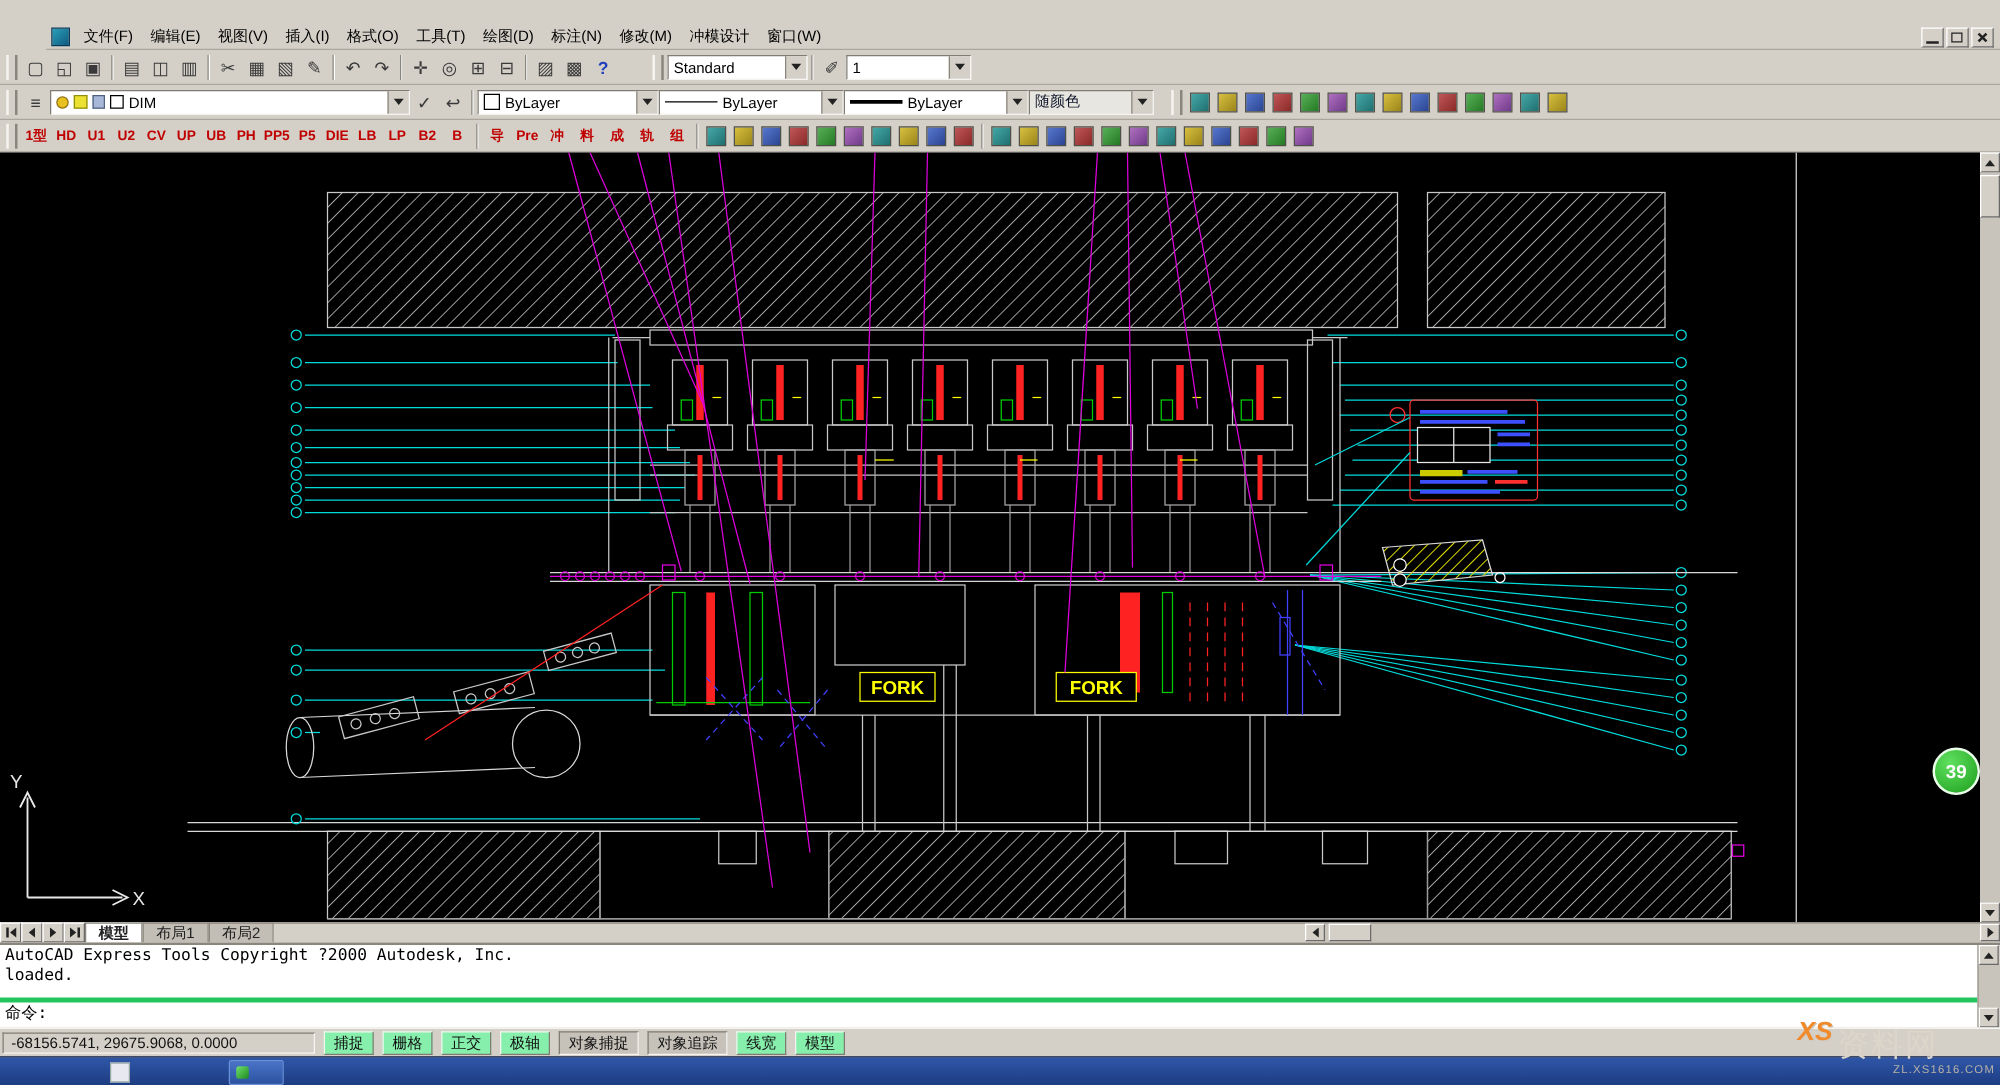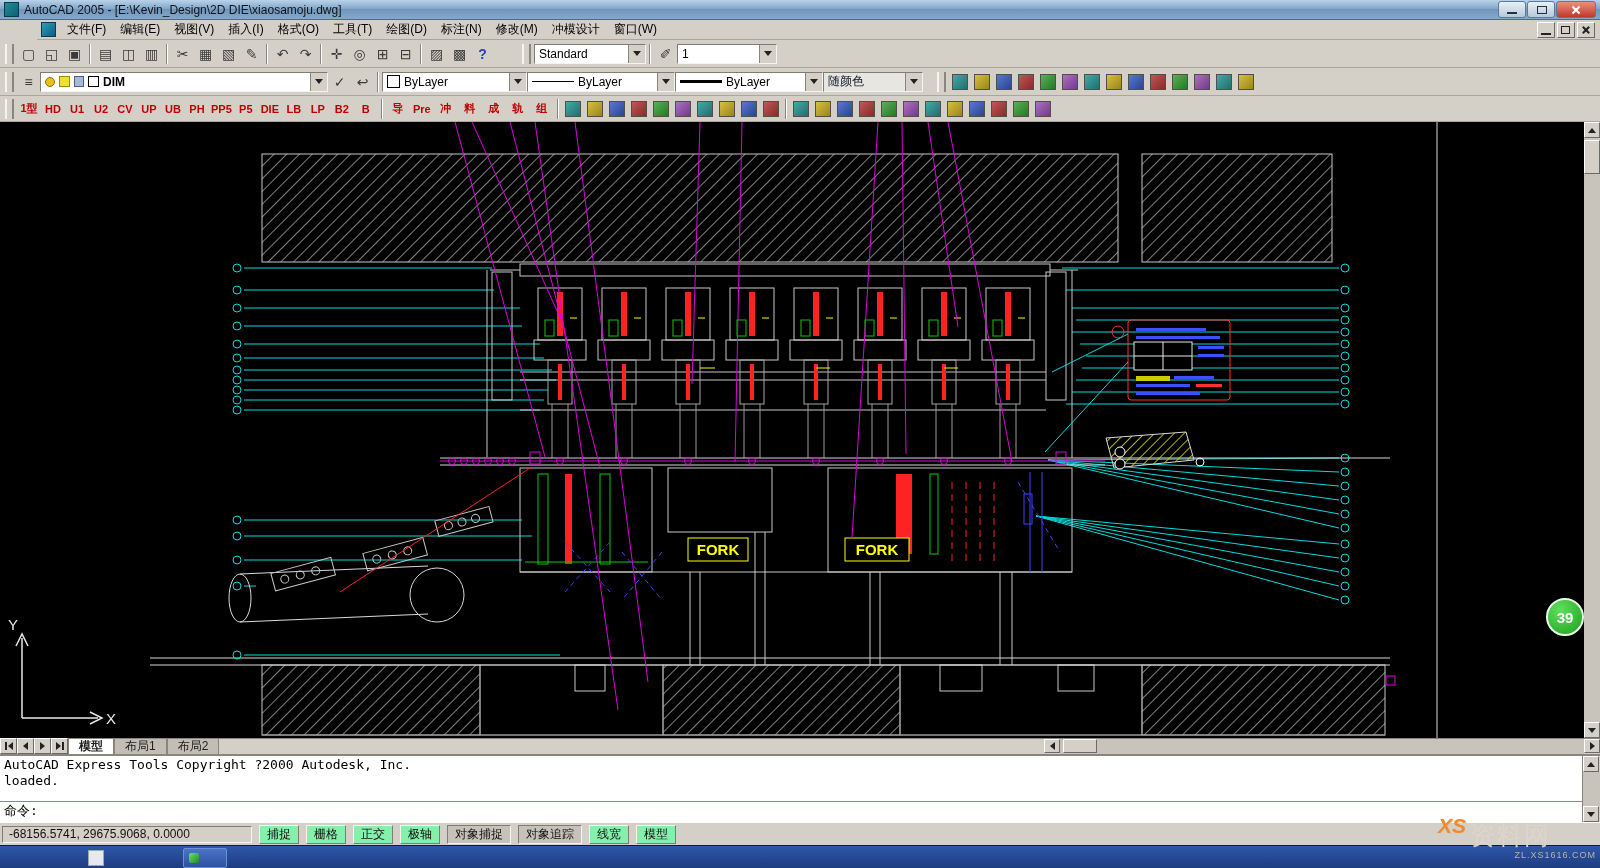--- a/index.html
+++ b/index.html
@@ -83,21 +83,21 @@
   .tab{padding:0 10px;display:flex;align-items:center;border:1px solid #8a867e;border-bottom:none;background:#c2beb6;color:#222;flex:none;font-size:12px;}
   .tab.active{background:#fff;font-weight:bold;}
   .tab-space{flex:1;background:#d4d0c8;border-top:1px solid #8a867e;}
   .hscroll{width:556px;display:flex;flex:none;border-top:1px solid #8a867e;}
   .htrack{flex:1;background:#c8c4bc;position:relative;}
   .hthumb{position:absolute;left:3px;top:0;width:34px;height:14px;background:#d4d0c8;border:1px solid;border-color:#fff #6a6a6a #6a6a6a #fff;box-sizing:border-box;}
 
   
   .cmd{top:754px;height:68px;background:#fff;border-top:2px solid #8a867e;box-sizing:border-box;display:flex;}
   .cmd-main{flex:1;display:flex;flex-direction:column;font-family:"DejaVu Sans Mono","Liberation Mono",monospace;font-size:13px;color:#000;}
-  .cmd-hist{flex:1;padding:1px 4px;border-bottom:1px solid #22c55e;line-height:16px;}
+  .cmd-hist{flex:1;padding:1px 4px;border-bottom:4px solid #22c55e;line-height:16px;}
   .cmd-prompt{height:18px;padding:1px 4px;line-height:16px;}
   .cmd-scroll{width:17px;background:#d4d0c8;display:flex;flex-direction:column;flex:none;border-left:1px solid #8a867e;}
   .cmd-scroll .vtrack{background:#c8c4bc;}
 
   
   .status{top:822px;height:23px;background:#d4d0c8;display:flex;align-items:center;padding:0 2px;gap:7px;box-sizing:border-box;border-top:1px solid #fff;}
   .coords{width:250px;height:17px;border:1px solid;border-color:#807c74 #f6f4f0 #f6f4f0 #807c74;display:flex;align-items:center;padding:0 6px;background:#d4d0c8;color:#111;box-sizing:border-box;flex:none;}
   .toggle{height:17px;padding:0 7px;display:flex;align-items:center;border:1px solid;border-color:#f6f4f0 #807c74 #807c74 #f6f4f0;background:#86efac;color:#111;flex:none;cursor:default;}
   .toggle.active{border-color:#807c74 #f6f4f0 #f6f4f0 #807c74;background:#c6c2ba;}
 
@@ -113,36 +113,20 @@
   .wm-row{display:flex;align-items:center;gap:4px;}
   .wm-logo{font-style:italic;font-weight:bold;font-size:21px;color:#f08a2a;text-shadow:1px 1px 0 #d0cac0;}
   .wm-brand{font-size:25px;font-weight:normal;color:#dcd6ca;letter-spacing:2px;white-space:nowrap;margin-top:19px;}
   .wm-sub{font-size:9px;color:#b8b2a8;text-align:right;letter-spacing:1px;margin-top:-2px;}
 </style>
 </head>
 <body>
 
 <div id="app">
 
-  <div class="band titlebar">
-    <span class="app-icon"></span>
-    <span class="title-text">AutoCAD 2005 - [E:\Kevin_Design\2D DIE\xiaosamoju.dwg]</span>
-    <span class="win-btns">
-      <span class="wbtn">
-          <span class="bar"></span>
-        </span>
-      <span class="wbtn">
-          <span class="box"></span>
-        </span>
-      <span class="wbtn close">
-          <span class="x1"></span>
-          <span class="x2"></span>
-        </span>
-    </span>
-  </div>
 
   <div class="band menubar">
     <span class="doc-icon"></span>
     <span class="menu-item">文件(F)</span>
     <span class="menu-item">编辑(E)</span>
     <span class="menu-item">视图(V)</span>
     <span class="menu-item">插入(I)</span>
     <span class="menu-item">格式(O)</span>
     <span class="menu-item">工具(T)</span>
     <span class="menu-item">绘图(D)</span>
@@ -203,21 +187,21 @@
       <span class="val">1</span>
       <span class="dd">
           <span class="tri-dn"></span>
         </span>
     </span>
   </div>
 
   <div class="band tb tb2">
     <span class="grip"></span>
     <span class="tbtn">≡</span>
-    <span class="combo" style="width:288px;font-weight:bold;">
+    <span class="combo" style="width:288px;">
       <span class="mi mi-bulb"></span>
       <span class="mi mi-sun"></span>
       <span class="mi mi-lock"></span>
       <span class="mi mi-chip"></span>
       <span class="val">DIM</span>
       <span class="dd">
           <span class="tri-dn"></span>
         </span>
     </span>
     <span class="tbtn">✓</span>

